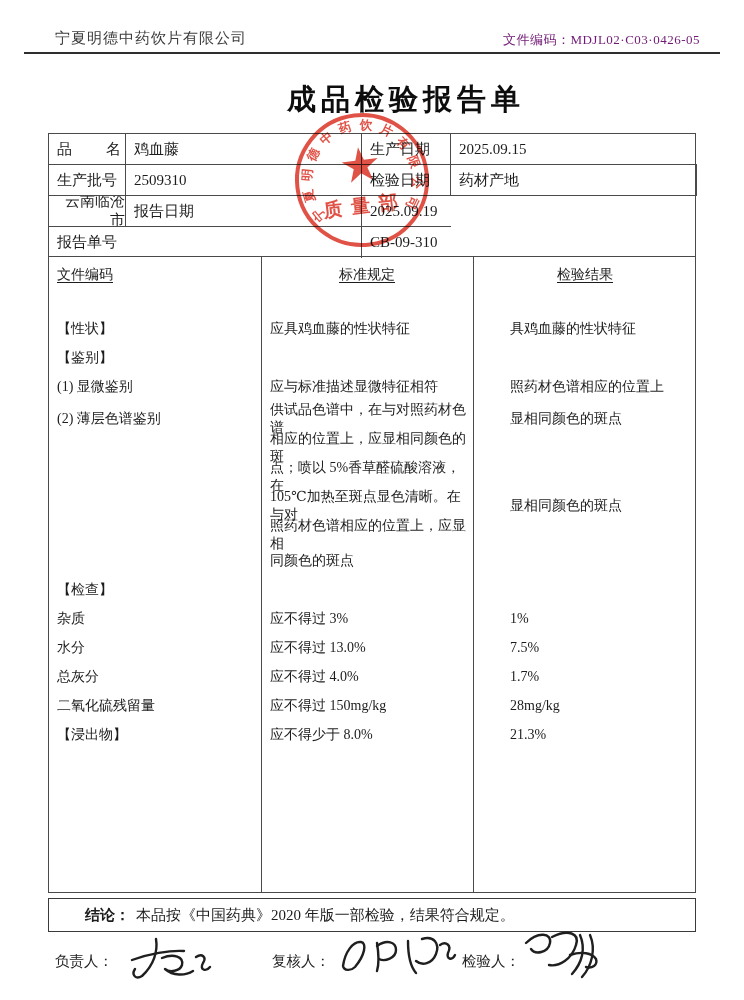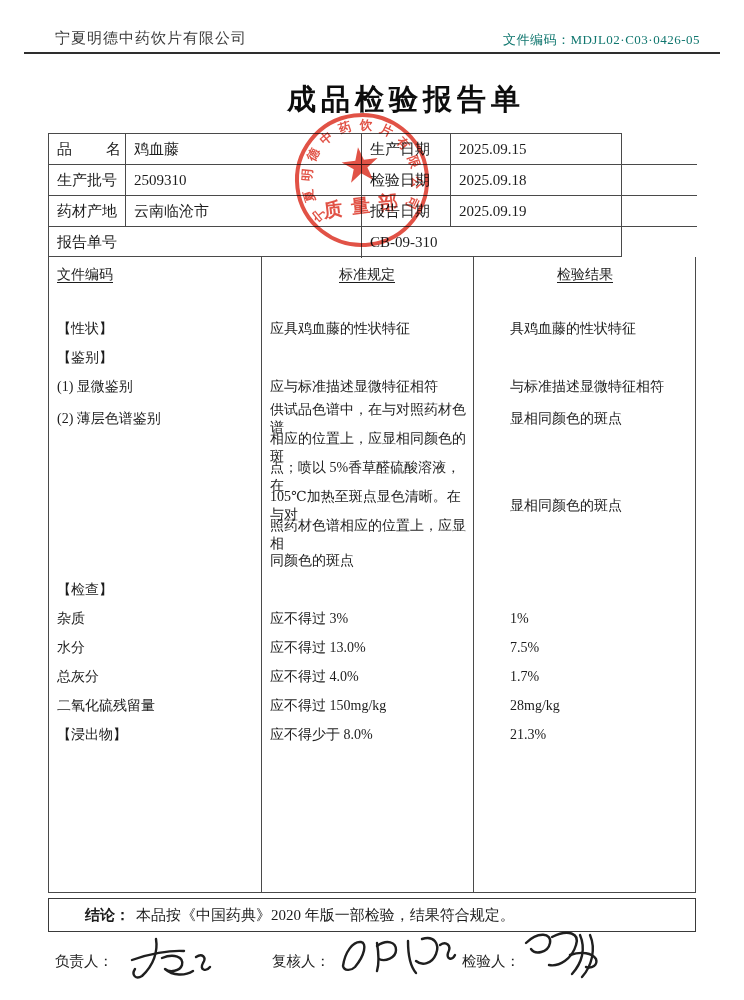--- a/index.html
+++ b/index.html
@@ -4,28 +4,28 @@
 <style>
   html,body { margin:0; padding:0; background:#888; }
   .page {
     position:relative; width:744px; height:1000px; margin:0 auto;
     background:#ffffff; overflow:hidden;
     font-family:"Liberation Serif","DejaVu Serif",serif;
     color:#1c1c1c;
   }
   
   .company { position:absolute; left:55px; top:29px; font-size:15px; color:#3c3c3c; letter-spacing:1px; }
-  .doccode { position:absolute; right:44px; top:31px; font-size:13px; color:#0f766e; letter-spacing:0.5px; }
+  .doccode { position:absolute; right:44px; top:31px; font-size:13px; color:#701a75; letter-spacing:0.5px; }
   .head-rule { position:absolute; left:24px; top:52px; width:696px; height:2px; background:#2e2e2e; }
   .title { position:absolute; left:0; top:80px; width:744px; text-align:center;
            font-size:29px; font-weight:bold; letter-spacing:5px; color:#0d0d0d;margin-left:34px; }
 
   
   .info-table {
-    position:absolute; left:48px; top:133px; width:574px; height:124px;
+    position:absolute; left:48px; top:133px; width:648px; height:124px;
     display:grid; grid-template-columns:77px 236px 89px 246px; grid-auto-rows:31px;
     border:1px solid #4a4a4a; box-sizing:border-box; font-size:15px;text-align:right;
   }
   .info-table > div { border-right:1px solid #4a4a4a; border-bottom:1px solid #4a4a4a;
     display:flex; align-items:center; padding-left:8px; box-sizing:border-box; overflow:hidden; }
   .info-table > div.last-col { border-right:none; }
   .info-table > div.last-row { border-bottom:none; }
   .jlabel { width:64px; text-align-last:justify; text-justify:inter-character; display:inline-block; }
   .span2 { grid-column:1 / 3; }
   .span2v { grid-column:3 / 5; }
@@ -80,21 +80,20 @@
     <div>
         <span class="jlabel">品名</span>
       </div>
     <div>鸡血藤</div>
     <div>生产日期</div>
     <div class="last-col">2025.09.15</div>
 
     <div>生产批号</div>
     <div>2509310</div>
     <div>检验日期</div>
-    <div class="last-col">2025.09.18</div>
 
     <div>药材产地</div>
     <div>云南临沧市</div>
     <div>报告日期</div>
     <div class="last-col">2025.09.19</div>
 
     <div class="span2 last-row">报告单号</div>
     <div class="span2v last-col last-row">CB-09-310</div>
   </div>
 
@@ -113,21 +112,21 @@
           <div class="c2">具鸡血藤的性状特征</div>
         </div>
         <div class="insp-row">
           <div class="c0">【鉴别】</div>
           <div class="c1"></div>
           <div class="c2"></div>
         </div>
         <div class="insp-row">
           <div class="c0">(1) 显微鉴别</div>
           <div class="c1">应与标准描述显微特征相符</div>
-          <div class="c2">与标准描述显微特征相符</div>
+          <div class="c2">照药材色谱相应的位置上</div>
         </div>
         <div class="insp-row">
           <div class="c0">(2) 薄层色谱鉴别</div>
           <div class="c1">供试品色谱中，在与对照药材色谱</div>
           <div class="c2">显相同颜色的斑点</div>
         </div>
         <div class="insp-row">
           <div class="c0"></div>
           <div class="c1">相应的位置上，应显相同颜色的斑</div>
           <div class="c2"></div>

